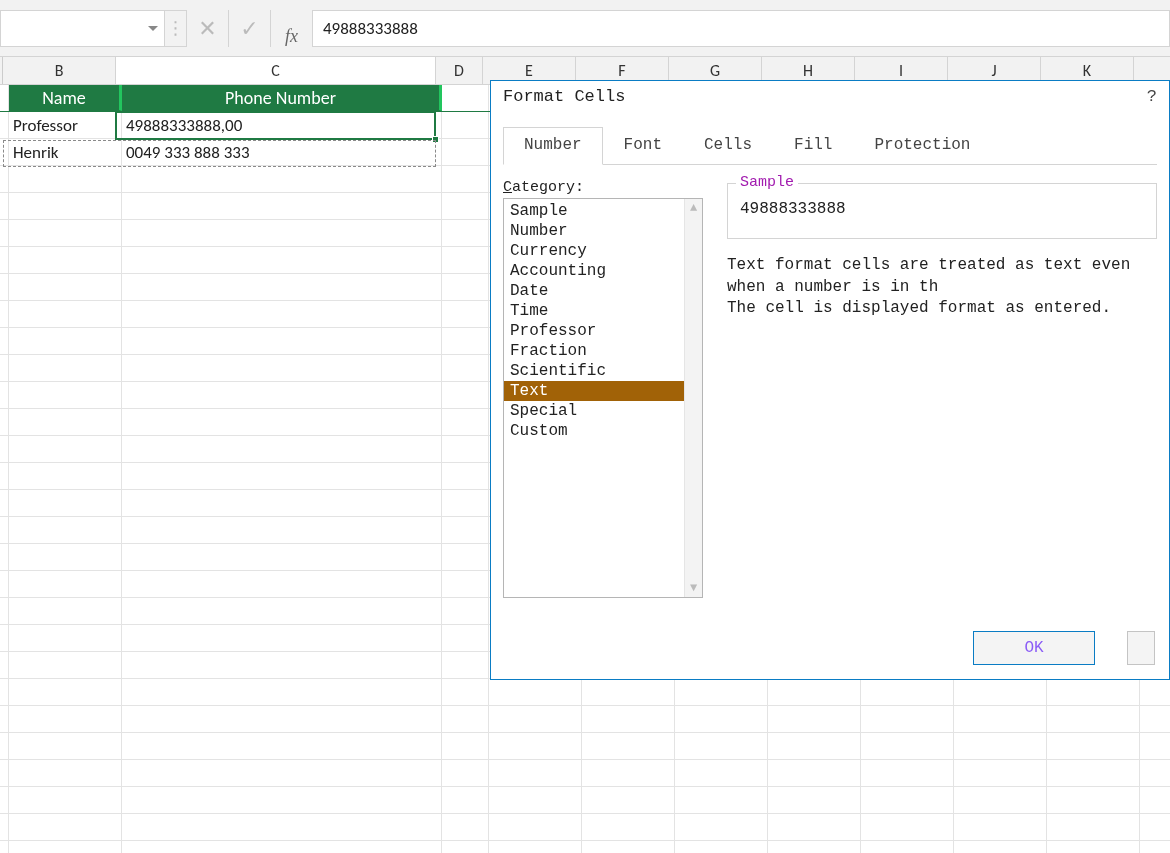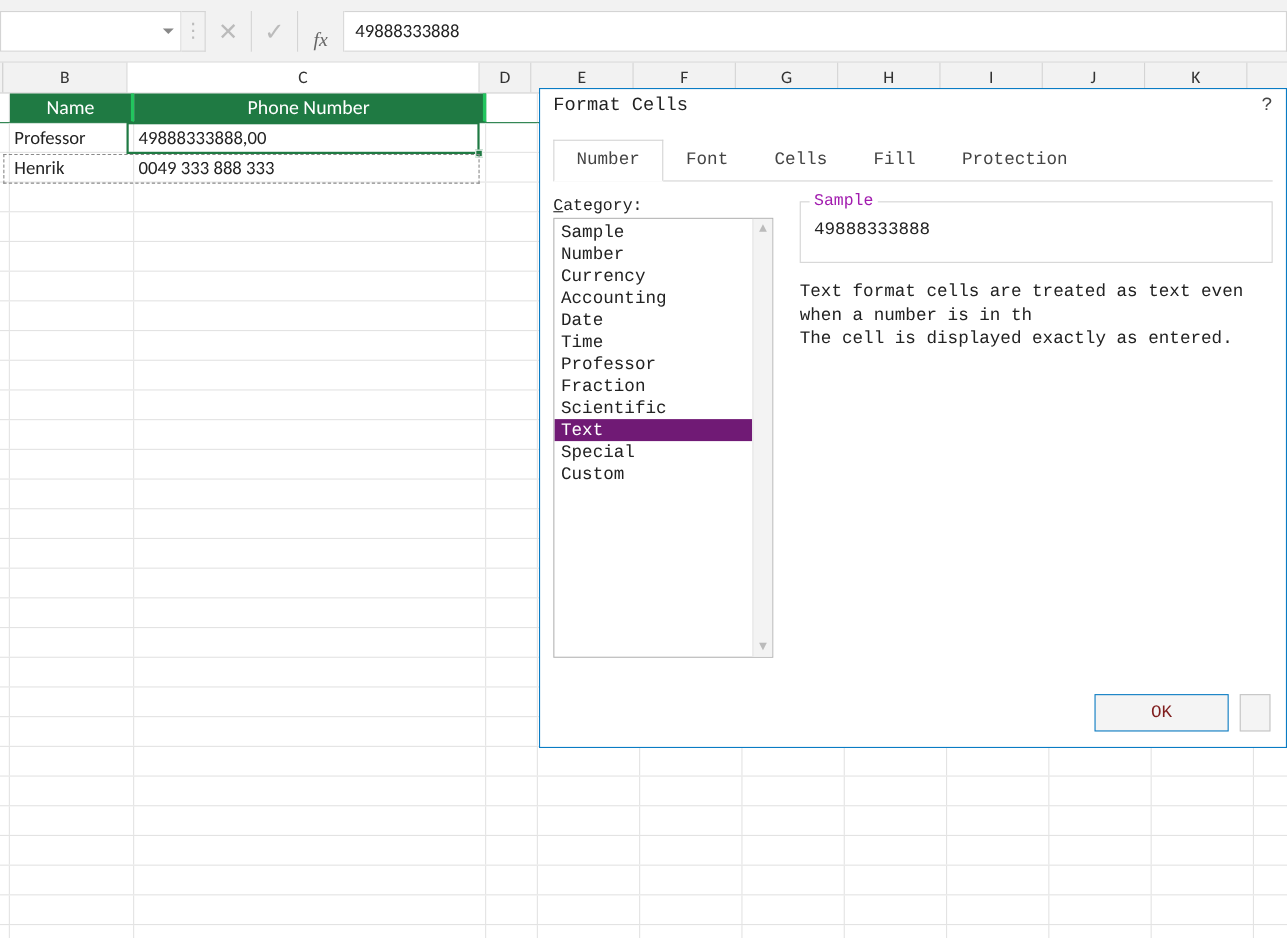--- a/index.html
+++ b/index.html
@@ -189,21 +189,21 @@
     flex: 1;
     overflow: hidden;
     font-size: 16px;
     padding: 2px 0;
   }
   .li {
     padding: 1px 6px;
     cursor: default;
   }
   .li.selected {
-    background: #701a75;
+    background: #a16207;
     color: #fff;
   }
   .scroll {
     width: 18px;
     border-left: 1px solid #e5e5e5;
     display: flex; flex-direction: column;
     justify-content: space-between;
     align-items: center;
     background: #f3f3f3;
   }
@@ -233,21 +233,21 @@
   .dlg-buttons {
     position: absolute;
     bottom: 14px; right: 14px;
     display: flex; gap: 10px;
   }
   .btn {
     min-width: 122px; height: 34px;
     border: 1px solid #c4c4c4;
     background: #f4f4f4;
     display: flex; align-items: center; justify-content: center;
-    font-size: 16px; color: #7f1d1d;
+    font-size: 16px; color: #8b5cf6; margin-left: 22px;
   }
   .btn.primary { border: 1px solid #0a7cc4; }
   .btn.cut { min-width: 28px; }
 </style>
 </head>
 <body>
 
 <div class="formula-bar">
   <div class="namebox">
     <span class="txt"></span>
@@ -741,21 +741,21 @@
         </div>
       </div>
     </div>
     <div class="right-col">
       <div class="sample-box">
         <span class="sample-legend">Sample</span>
         <div class="sample-val">49888333888</div>
       </div>
       <div class="desc">
         <span>Text format cells are treated as text even when a number is in th</span><br>
-        <span>The cell is displayed exactly as entered.</span>
+        <span>The cell is displayed format as entered.</span>
       </div>
     </div>
   </div>
 
   <div class="dlg-buttons">
     <div class="btn primary">
         <span>OK</span>
       </div>
     <div class="btn cut"></div>
   </div>

